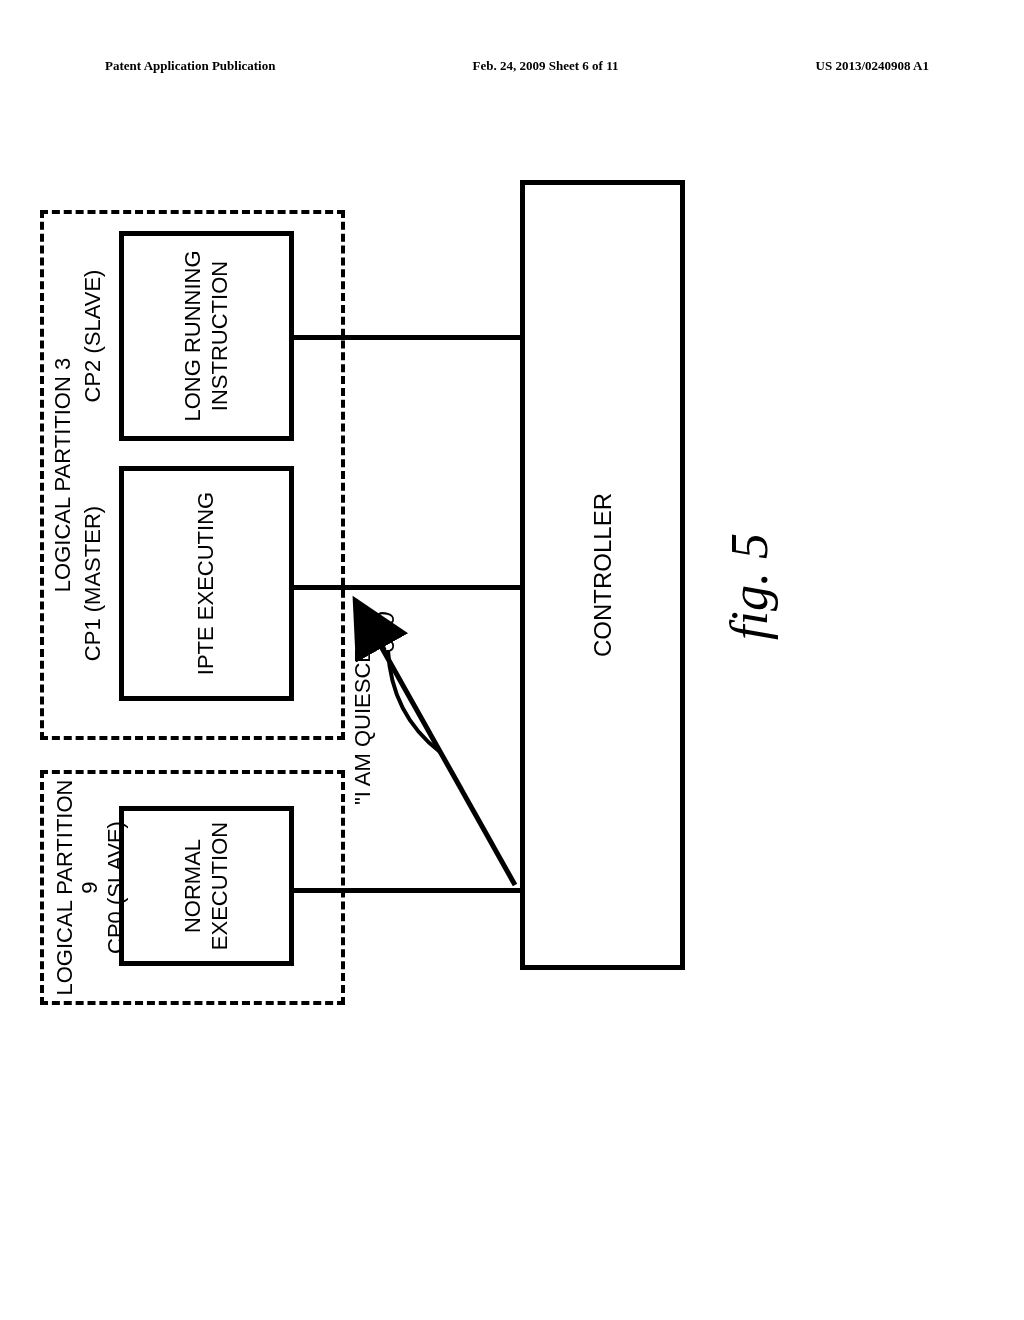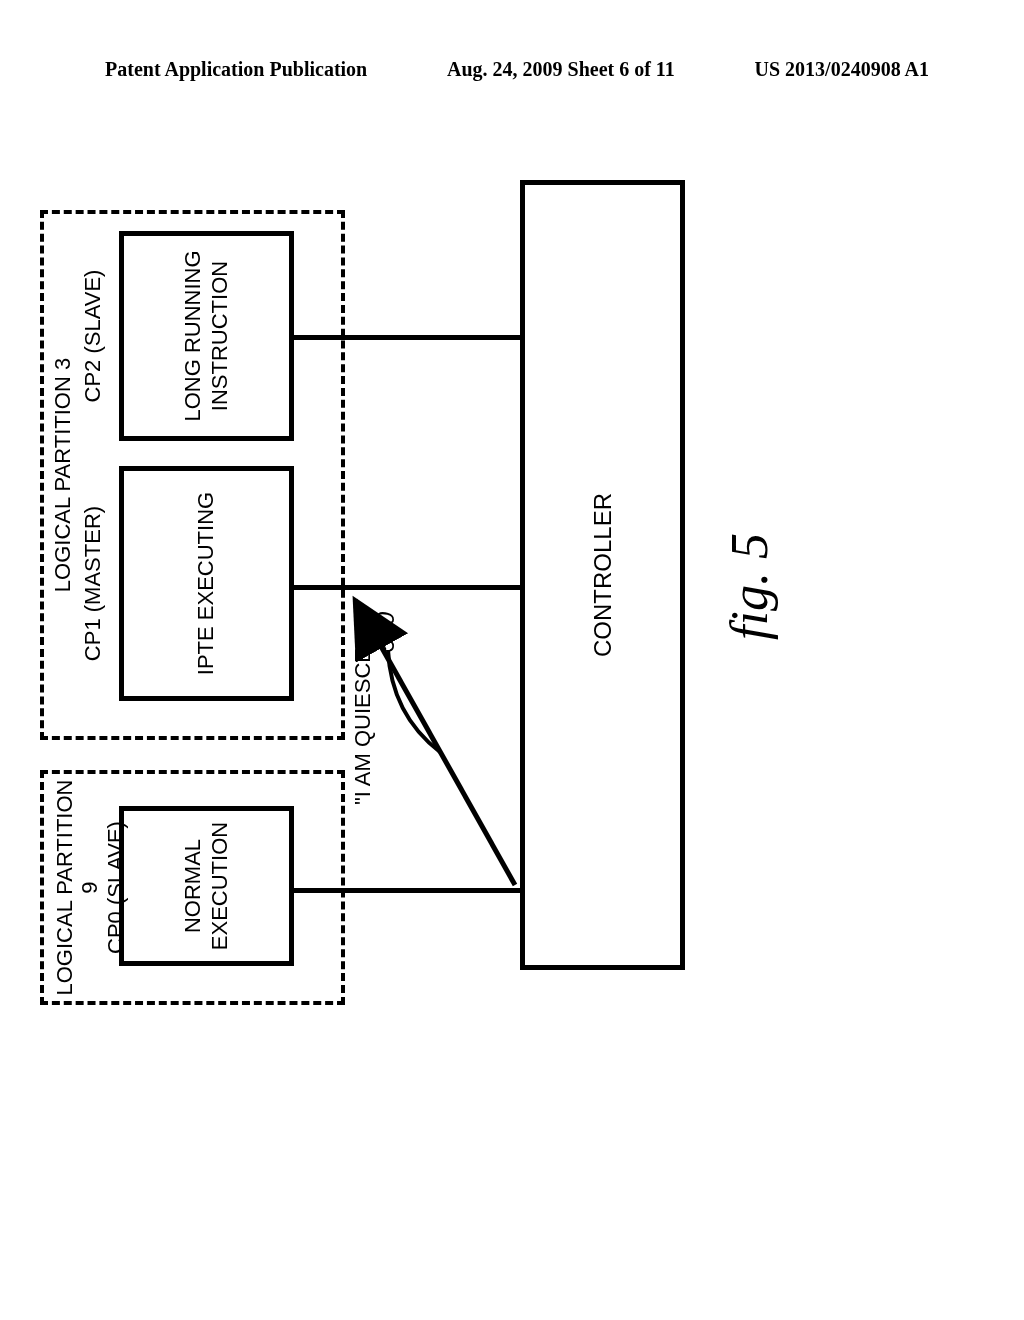--- a/index.html
+++ b/index.html
@@ -18,21 +18,21 @@
   }
   .header {
     position: absolute;
     top: 58px;
     left: 0;
     width: 1024px;
     display: flex;
     justify-content: space-between;
     padding: 0 95px 0 105px;
     box-sizing: border-box;
-    font-size: 20px;
+    font-size: 13px;
     font-weight: bold;
   }
   .header span { white-space: nowrap; }
   .figure-area {
     position: absolute;
     left: 100px;
     top: 200px;
     width: 690px;
     height: 810px;
     transform: rotate(-90deg);
@@ -110,21 +110,21 @@
   }
   .lead-svg { position: absolute; overflow: visible; }
 </style>
 </head>
 <body>
 
 <div class="page">
 
   <div class="header">
     <span>Patent Application Publication</span>
-    <span>Aug. 24, 2009  Sheet 6 of 11</span>
+    <span>Feb. 24, 2009  Sheet 6 of 11</span>
     <span>US 2013/0240908 A1</span>
   </div>
 
   <div class="figure-area">
 
     <div class="partition" style="left:-55px; top:0px; width:235px; height:305px;">
       <div class="partition-title">LOGICAL PARTITION 9
 CP0 (SLAVE)</div>
       <div class="inner-box" style="left:35px; top:75px; width:160px; height:175px;">NORMAL
 EXECUTION</div>

